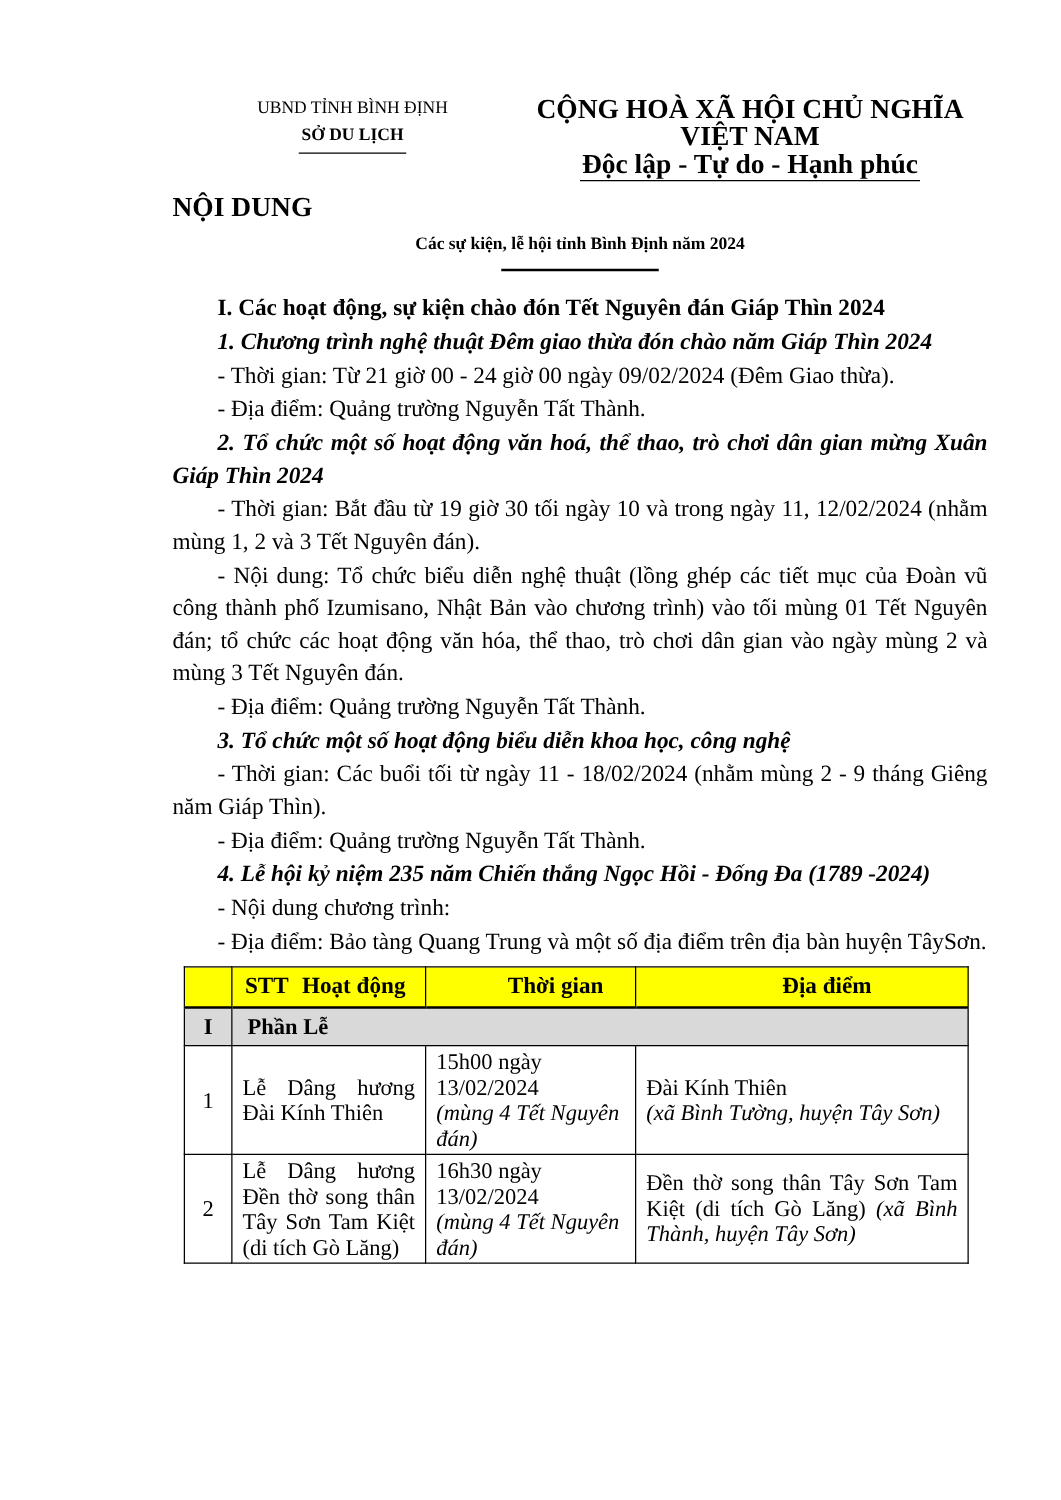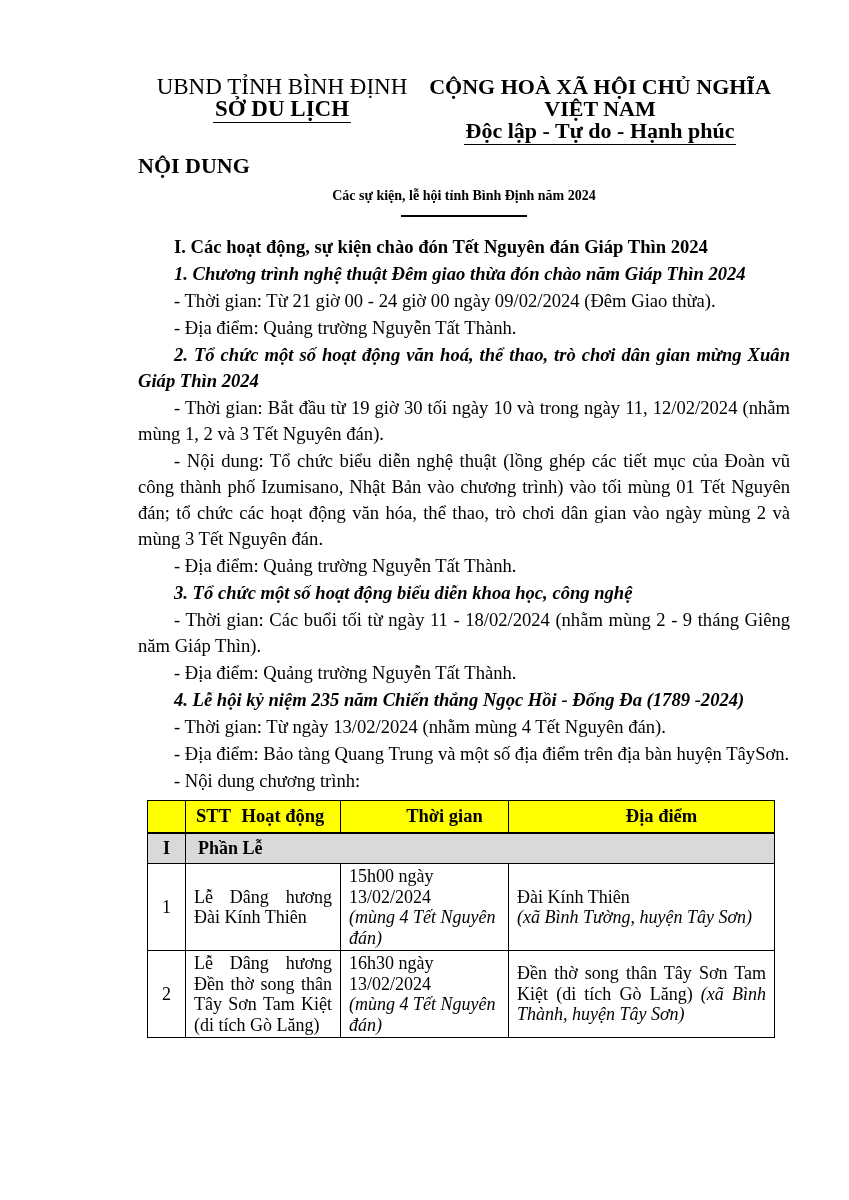--- a/index.html
+++ b/index.html
@@ -10,21 +10,21 @@
     margin: 0 auto;
     background: #ffffff;
     font-family: "Liberation Serif", "DejaVu Serif", serif;
     color: #000000;
     overflow: hidden;
   }
 
   
   .hdr-left {
     position: absolute; top: 76px; left: 132px; width: 300px;
-    text-align: center; font-size: 23px; line-height: 22px;
+    text-align: center; font-size: 14px; line-height: 22px;
   }
   .hdr-right {
     position: absolute; top: 76px; left: 414px; width: 372px;
     text-align: center; font-size: 22px; line-height: 22px; font-weight: bold;
   }
   .hdr-org { font-weight: bold; }
   .u-line { display: inline-block; border-bottom: 1.6px solid #000; padding: 0 2px 2px 2px; }
 
   
   .content { position: absolute; left: 138px; top: 152px; width: 652px; }
@@ -105,25 +105,24 @@
         <p class="para body-text">- Địa điểm: Quảng trường Nguyễn Tất Thành.</p>
 
         <p class="para item-heading">3. Tổ chức một số hoạt động biểu diễn khoa học, công nghệ</p>
 
         <p class="para body-text">- Thời gian: Các buổi tối từ ngày 11 - 18/02/2024 (nhằm mùng 2 - 9 tháng Giêng năm Giáp Thìn).</p>
 
         <p class="para body-text">- Địa điểm: Quảng trường Nguyễn Tất Thành.</p>
 
         <p class="para item-heading">4. Lễ hội kỷ niệm 235 năm Chiến thắng Ngọc Hồi - Đống Đa (1789 -2024)</p>
 
-        <p class="para body-text">- Thời gian: Từ ngày 13/02/2024 (nhằm mùng 4 Tết Nguyên đán).</p>
+
+        <p class="para body-text">- Nội dung chương trình:</p>
 
         <p class="para body-text">- Địa điểm: Bảo tàng Quang Trung và một số địa điểm trên địa bàn huyện TâySơn.</p>
-
-        <p class="para body-text">- Nội dung chương trình:</p>
       </div>
 
     <table class="tbl">
       <colgroup>
         <col style="width:38px">
           <col style="width:155px">
           <col style="width:168px">
           <col style="width:266px">
       </colgroup>
       <thead>

